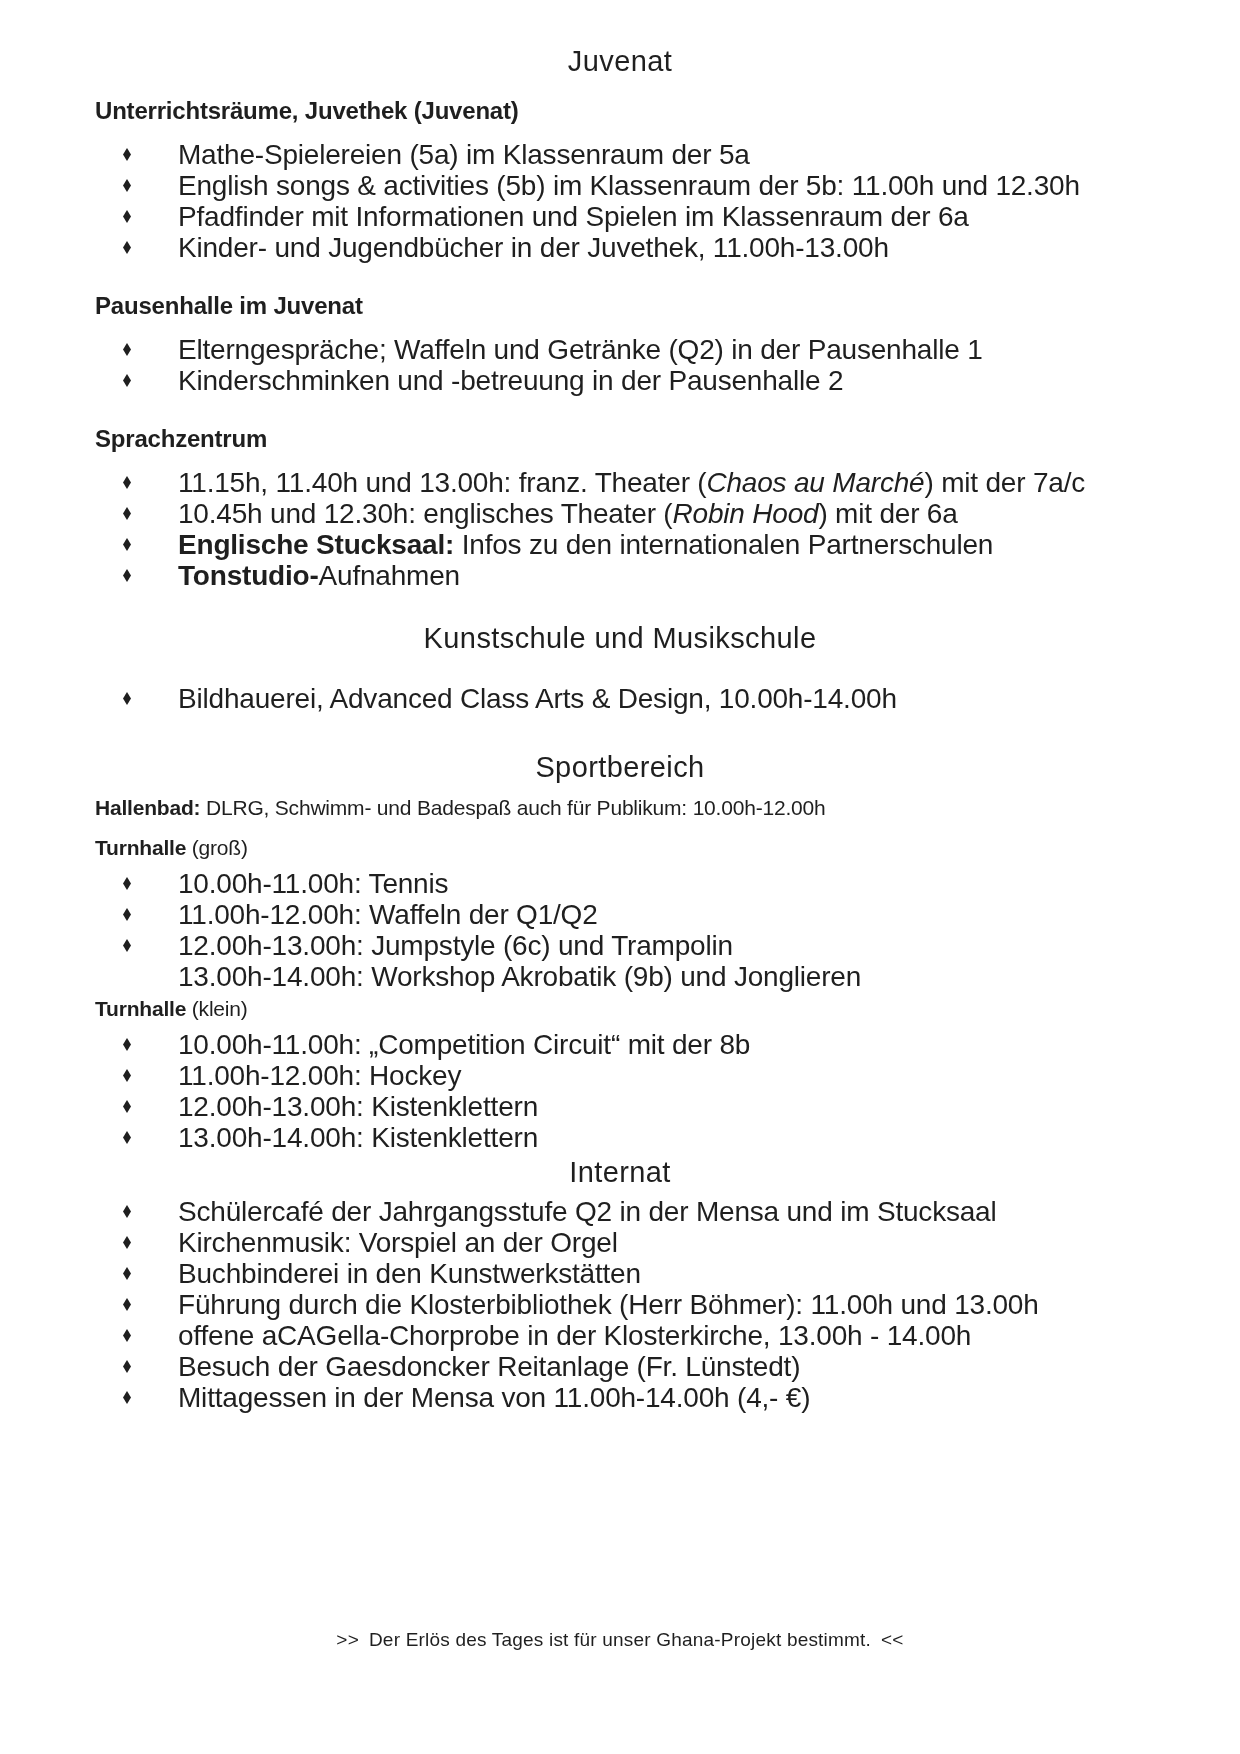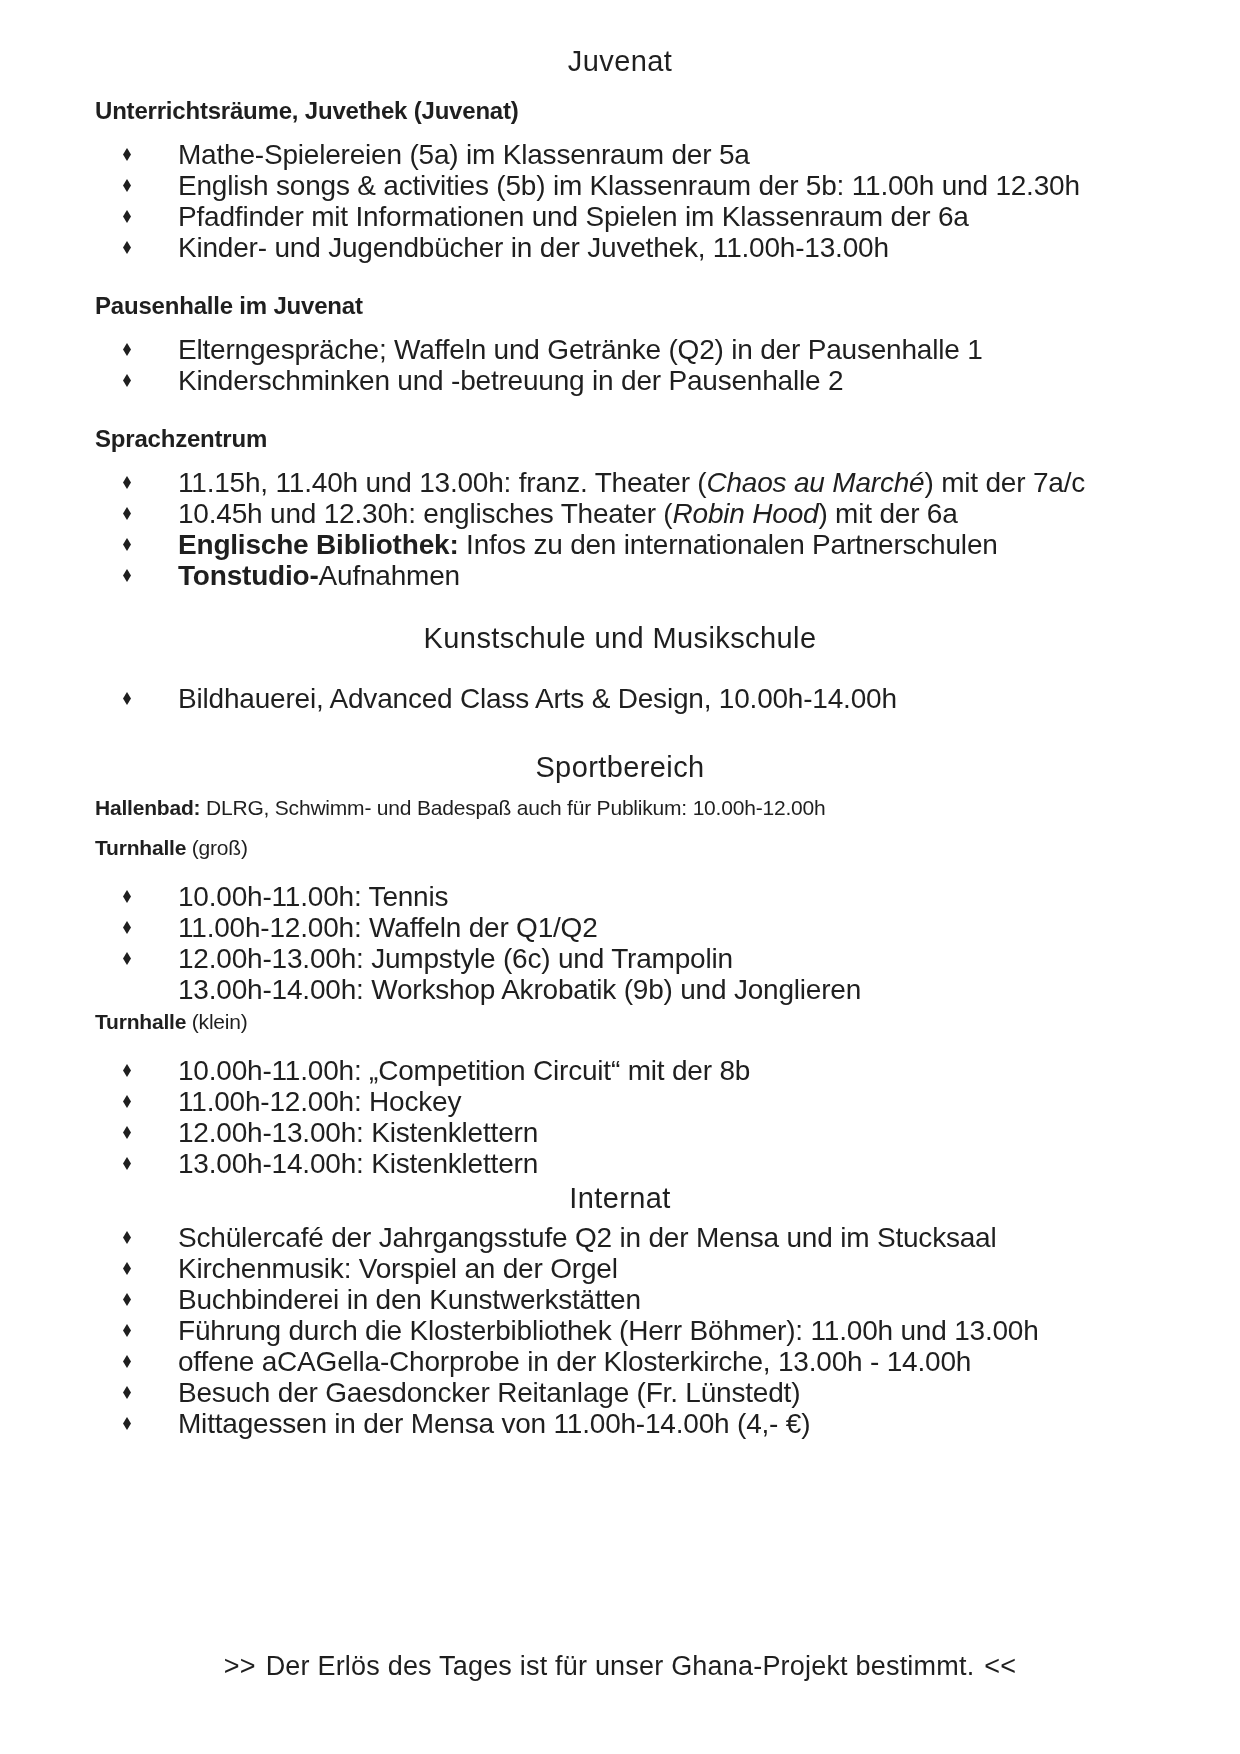--- a/index.html
+++ b/index.html
@@ -36,26 +36,26 @@
     clip-path: polygon(50% 0, 100% 50%, 50% 100%, 0 50%);
     display: inline-block;
   }
   .line {
     font-size: 21px; line-height: 30px; letter-spacing: -0.2px;
     white-space: nowrap;
   }
   .line strong, .bitem strong { font-weight: 700; }
   .bitem em { font-style: italic; }
   .footer {
-    text-align: center; font-size: 27px; line-height: 30px;
+    text-align: center; font-size: 19px; line-height: 30px;
     letter-spacing: 0.2px; white-space: nowrap;
   }
   .footer .mark { margin: 0 10px; }
   
-  .mt0 { margin-top: 0; }   .mt2 { margin-top: 2px; }  .mt3 { margin-top: 18px; }
+  .mt0 { margin-top: 0; }   .mt2 { margin-top: 2px; }  .mt3 { margin-top: 5px; }
   .mt5 { margin-top: 5px; } .mt7 { margin-top: 7px; }  .mt10 { margin-top: 10px; }
   .mt13 { margin-top: 13px; } .mt16 { margin-top: 16px; } .mt26 { margin-top: 26px; }
   .mt28 { margin-top: 28px; } .mt34 { margin-top: 34px; } .mt212 { margin-top: 212px; }
 </style>
 </head>
 <body>
 
 <div class="page">
 
   <h1 class="title mt0">Juvenat</h1>
@@ -71,21 +71,21 @@
   <h2 class="heading mt28">Pausenhalle im Juvenat</h2>
   <ul class="blist mt13">
     <li class="bitem"><span class="diamond"></span><span>Elterngespräche; Waffeln und Getränke (Q2) in der Pausenhalle 1</span></li>
     <li class="bitem"><span class="diamond"></span><span>Kinderschminken und -betreuung in der Pausenhalle 2</span></li>
   </ul>
 
   <h2 class="heading mt28">Sprachzentrum</h2>
   <ul class="blist mt13">
     <li class="bitem"><span class="diamond"></span><span><span>11.15h, 11.40h und 13.00h: franz. Theater (</span><em>Chaos au Marché</em><span>) mit der 7a/c</span></span></li>
     <li class="bitem"><span class="diamond"></span><span><span>10.45h und 12.30h: englisches Theater (</span><em>Robin Hood</em><span>) mit der 6a</span></span></li>
-    <li class="bitem"><span class="diamond"></span><span><strong>Englische Bibliothek:</strong><span> Infos zu den internationalen Partnerschulen</span></span></li>
+    <li class="bitem"><span class="diamond"></span><span><strong>Englische Stucksaal:</strong><span> Infos zu den internationalen Partnerschulen</span></span></li>
     <li class="bitem"><span class="diamond"></span><span><strong>Tonstudio-</strong><span>Aufnahmen</span></span></li>
   </ul>
 
   <h1 class="title mt28">Kunstschule und Musikschule</h1>
   <ul class="blist mt26">
     <li class="bitem"><span class="diamond"></span><span>Bildhauerei, Advanced Class Arts &amp; Design, 10.00h-14.00h</span></li>
   </ul>
 
   <h1 class="title mt34">Sportbereich</h1>
 

